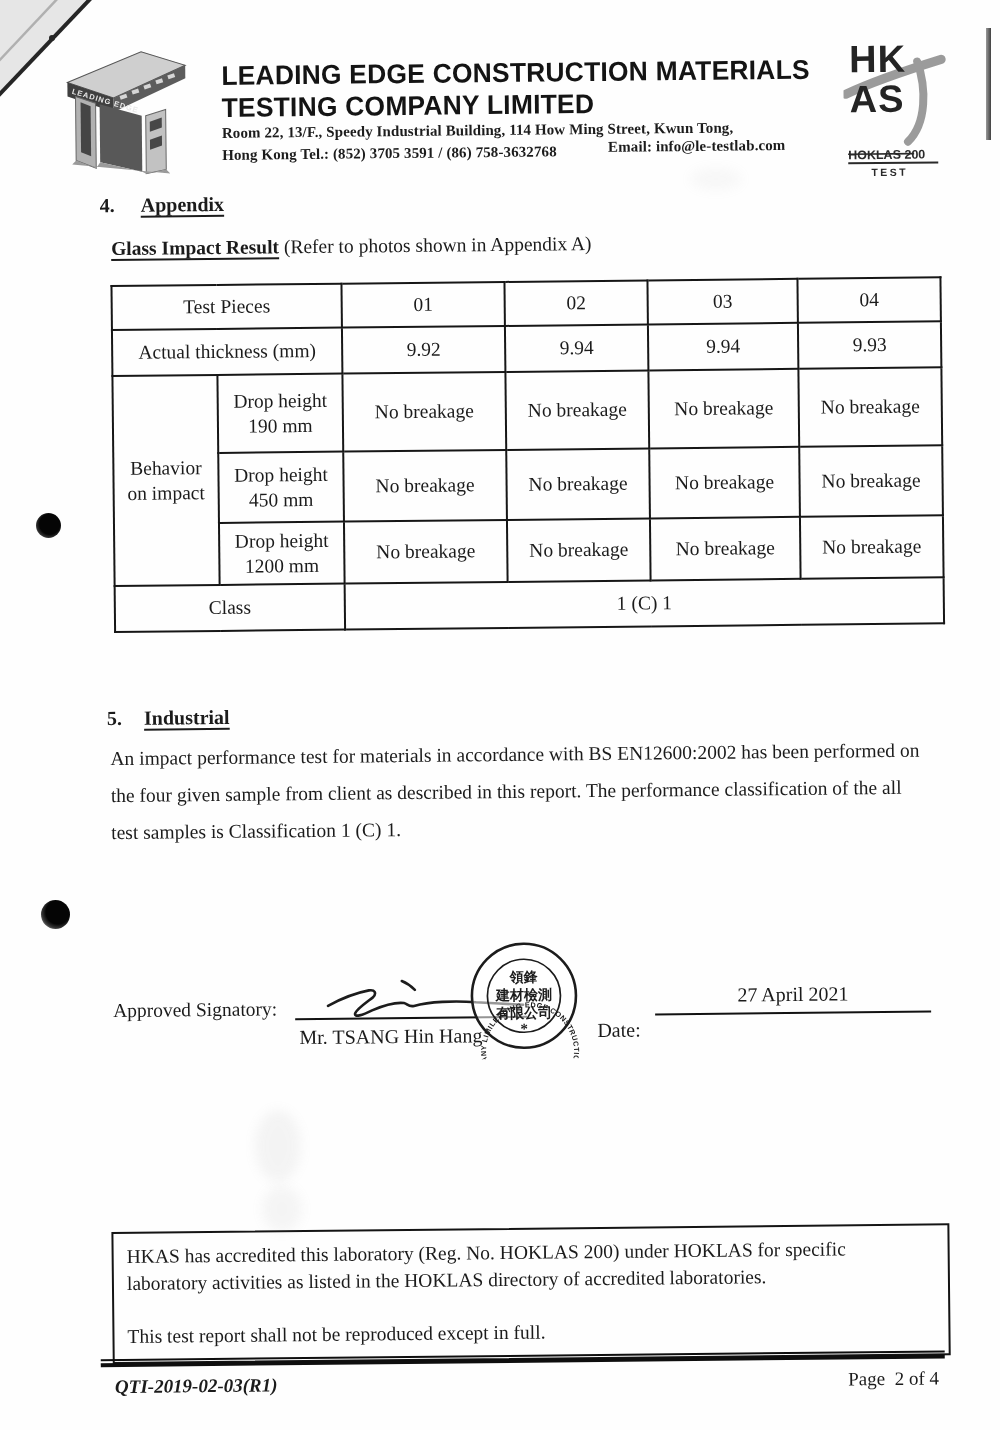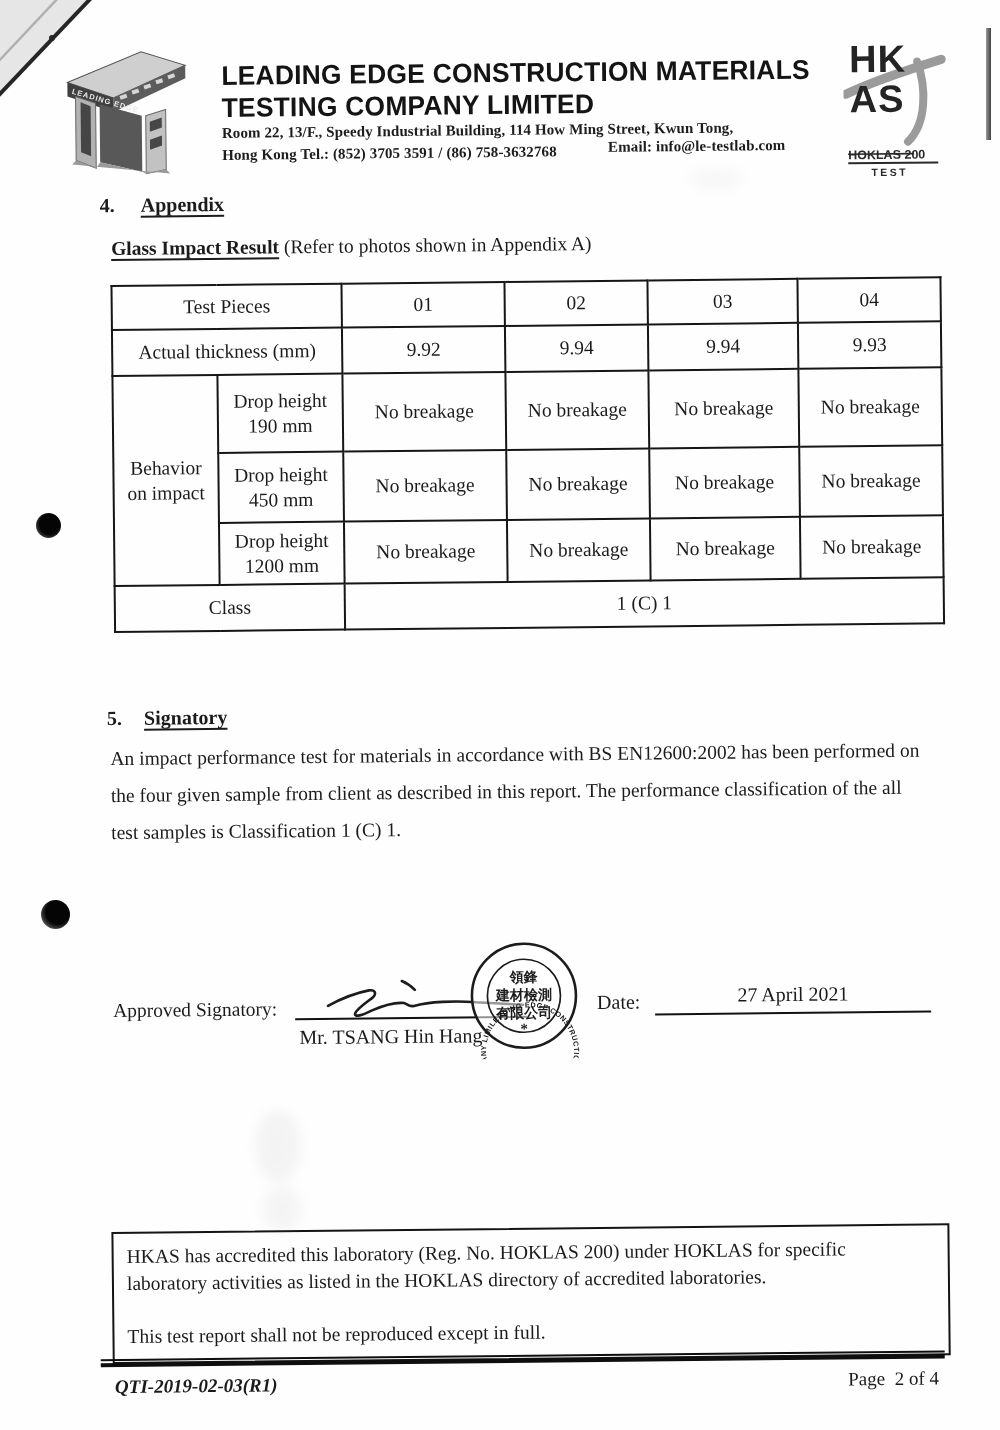--- a/index.html
+++ b/index.html
@@ -165,21 +165,21 @@
       <td>No breakage</td>
     </tr>
     <tr style="height:46px">
       <td colspan="2">Class</td>
       <td colspan="4">1 (C) 1</td>
     </tr>
   </tbody>
     </table>
 
   <div class="abs sec-num" style="left:107px;top:703px;">5.</div>
-  <div class="abs sec-title" style="left:144px;top:703px;">Signatory</div>
+  <div class="abs sec-title" style="left:144px;top:703px;">Industrial</div>
 
   <div class="abs" style="left:110px;top:736px;">
     <div class="para-line">An impact performance test for materials in accordance with BS EN12600:2002 has been performed on</div>
     <div class="para-line">the four given sample from client as described in this report. The performance classification of the all</div>
     <div class="para-line">test samples is Classification 1 (C) 1.</div>
   </div>
 
   <div class="abs sig-label" style="left:110px;top:996px;">Approved Signatory:</div>
 
   <div class="abs line" style="left:292px;top:1016px;width:232px;"></div>
@@ -199,21 +199,21 @@
     </defs>
     <text font-family="Liberation Sans, sans-serif" font-size="7.3" font-weight="700" letter-spacing="0.45" fill="#1c1c1c">
       <textPath href="#ringPath">LEADING EDGE CONSTRUCTION MATERIALS TESTING COMPANY LIMITED</textPath>
     </text>
     <text x="63" y="49" text-anchor="middle" font-size="14" font-weight="700" fill="#1c1c1c">領鋒</text>
     <text x="63" y="67" text-anchor="middle" font-size="14" font-weight="700" fill="#1c1c1c">建材檢測</text>
     <text x="63" y="85" text-anchor="middle" font-size="14" font-weight="700" fill="#1c1c1c">有限公司</text>
     <text x="63" y="101" text-anchor="middle" font-size="15" font-weight="700" fill="#1c1c1c">*</text>
   </svg>
 
-  <div class="abs sig-name" style="left:594px;top:992px;">Date:</div>
+  <div class="abs sig-name" style="left:594px;top:1020px;">Date:</div>
   <div class="abs line" style="left:652px;top:1015px;width:276px;"></div>
   <div class="abs sig-name" style="left:652px;top:986px;width:276px;text-align:center;">27 April 2021</div>
 
   <div class="abs acc-box" style="left:106px;top:1228px;">
     <div class="acc-line">HKAS has accredited this laboratory (Reg. No. HOKLAS 200) under HOKLAS for specific</div>
     <div class="acc-line">laboratory activities as listed in the HOKLAS directory of accredited laboratories.</div>
     <div class="acc-gap"></div>
     <div class="acc-line">This test report shall not be reproduced except in full.</div>
   </div>
 

